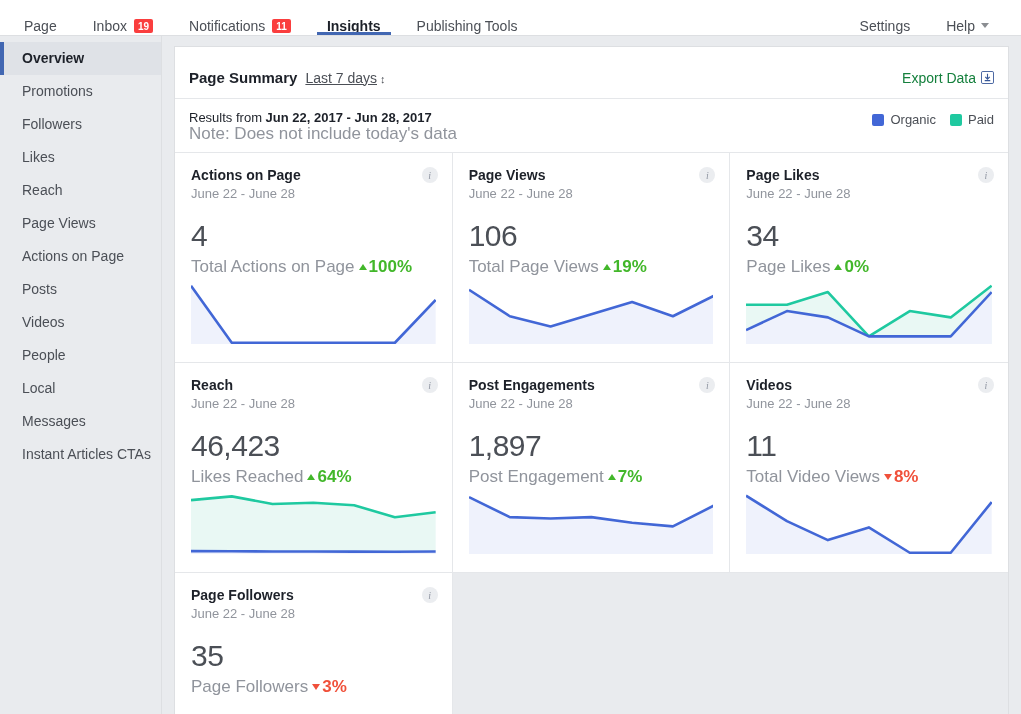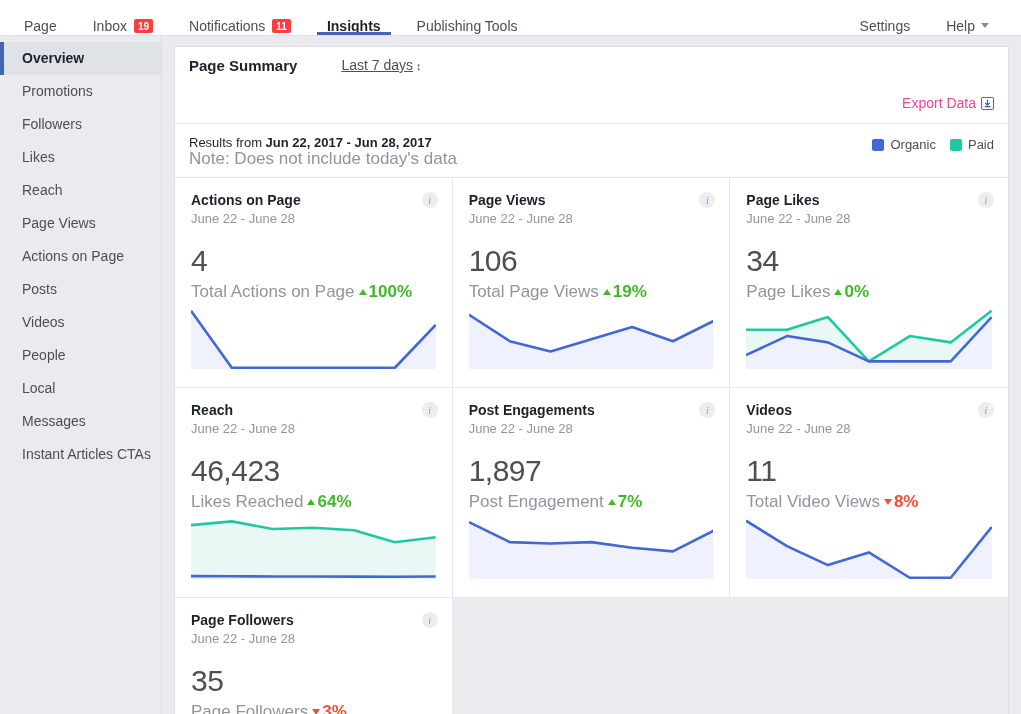--- a/index.html
+++ b/index.html
@@ -97,48 +97,46 @@
     padding: 10px 12px 0 12px;
     overflow: hidden;
   }
   .panel {
     background: #fff;
     border: 1px solid #dddfe2;
     border-bottom: none;
   }
   .panel-head {
     display: flex;
-    align-items: flex-start;
-    padding: 10px 14px 12px 14px;
+    align-items: center;
+    padding: 22px 14px 12px 14px;
     border-bottom: 1px solid #e5e7ea;
-    gap: 36px;
   }
   .panel-title { font-size: 15px; font-weight: bold; color: #1d2129; }
   .range-select {
     font-size: 14px;
     color: #4b4f56;
     margin-left: 8px;
     cursor: pointer;
     text-decoration: underline;
   }
   .updown {
     display: inline-block;
     margin-left: 3px;
     font-size: 11px;
     color: #4b4f56;
   }
   .export {
     margin-left: auto;
     font-size: 14px;
-    color: #ec4899;
+    color: #15803d;
     cursor: pointer;
     display: flex;
     align-items: center;
     gap: 5px;
-    margin-top: 38px;
   }
   .dl-icon { display: inline-block; line-height: 0; }
 
   .results-row {
     display: flex;
     align-items: flex-start;
     padding: 10px 14px 10px 14px;
   }
   .results-text { font-size: 13px; color: #1d2129; line-height: 17px; }
   .results-text b { font-weight: bold; }

